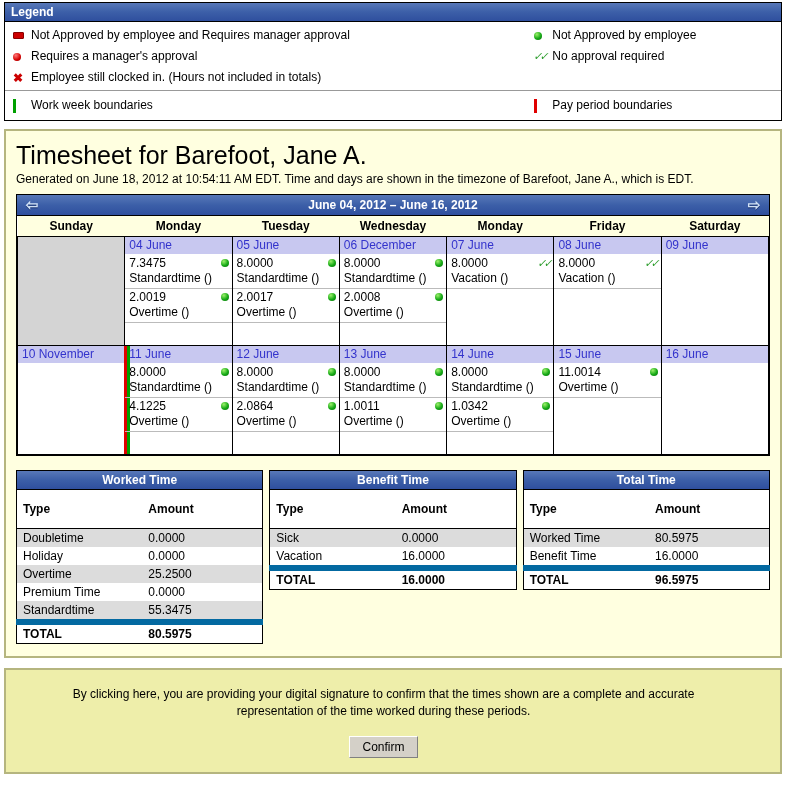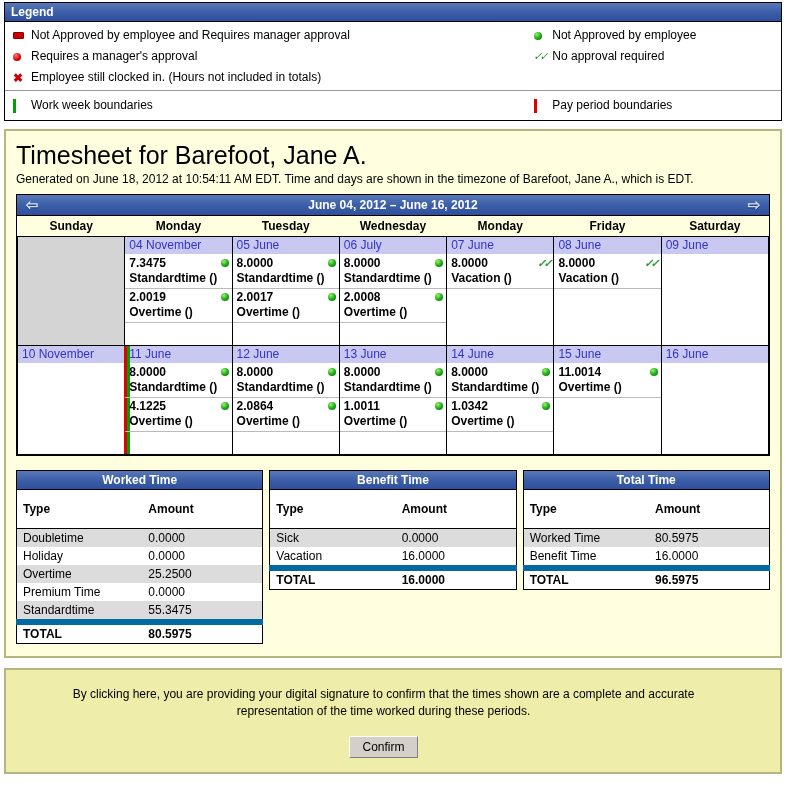--- a/index.html
+++ b/index.html
@@ -190,21 +190,20 @@
     padding: 1px 3px 1px 4px;
     border-bottom: 1px solid #ffffff;
     line-height: 15px;
   }
   .entry {
     border-bottom: 1px solid #bbbbbb;
     padding: 1px 3px 2px 4px;
     font-size: 12px;
     line-height: 15px;
     position: relative;
-    font-weight: bold;
   }
   .entry .amt-row {
     display: flex;
     align-items: center;
     justify-content: space-between;
   }
   .entry .amt { }
   .entry .lbl { }
   .bound {
     position: absolute;
@@ -374,21 +373,21 @@
           <th class="dayname">Friday</th>
           <th class="dayname">Saturday</th>
         </tr>
       </thead>
       <tbody>
 
         <tr>
           <td class="daycell empty-grey"></td>
 
           <td class="daycell">
-            <div class="date-band">04 November</div>
+            <div class="date-band">04 June</div>
             <div class="entry">
               <div class="amt-row">
                 <span class="amt">7.3475</span>
                 <span><span class="mk-greencircle"></span></span>
               </div>
               <div class="lbl">Standardtime ()</div>
             </div>
             <div class="entry">
               <div class="amt-row">
                 <span class="amt">2.0019</span>
@@ -410,21 +409,21 @@
             <div class="entry">
               <div class="amt-row">
                 <span class="amt">2.0017</span>
                 <span><span class="mk-greencircle"></span></span>
               </div>
               <div class="lbl">Overtime ()</div>
             </div>
           </td>
 
           <td class="daycell">
-            <div class="date-band">06 July</div>
+            <div class="date-band">06 December</div>
             <div class="entry">
               <div class="amt-row">
                 <span class="amt">8.0000</span>
                 <span><span class="mk-greencircle"></span></span>
               </div>
               <div class="lbl">Standardtime ()</div>
             </div>
             <div class="entry">
               <div class="amt-row">
                 <span class="amt">2.0008</span>

